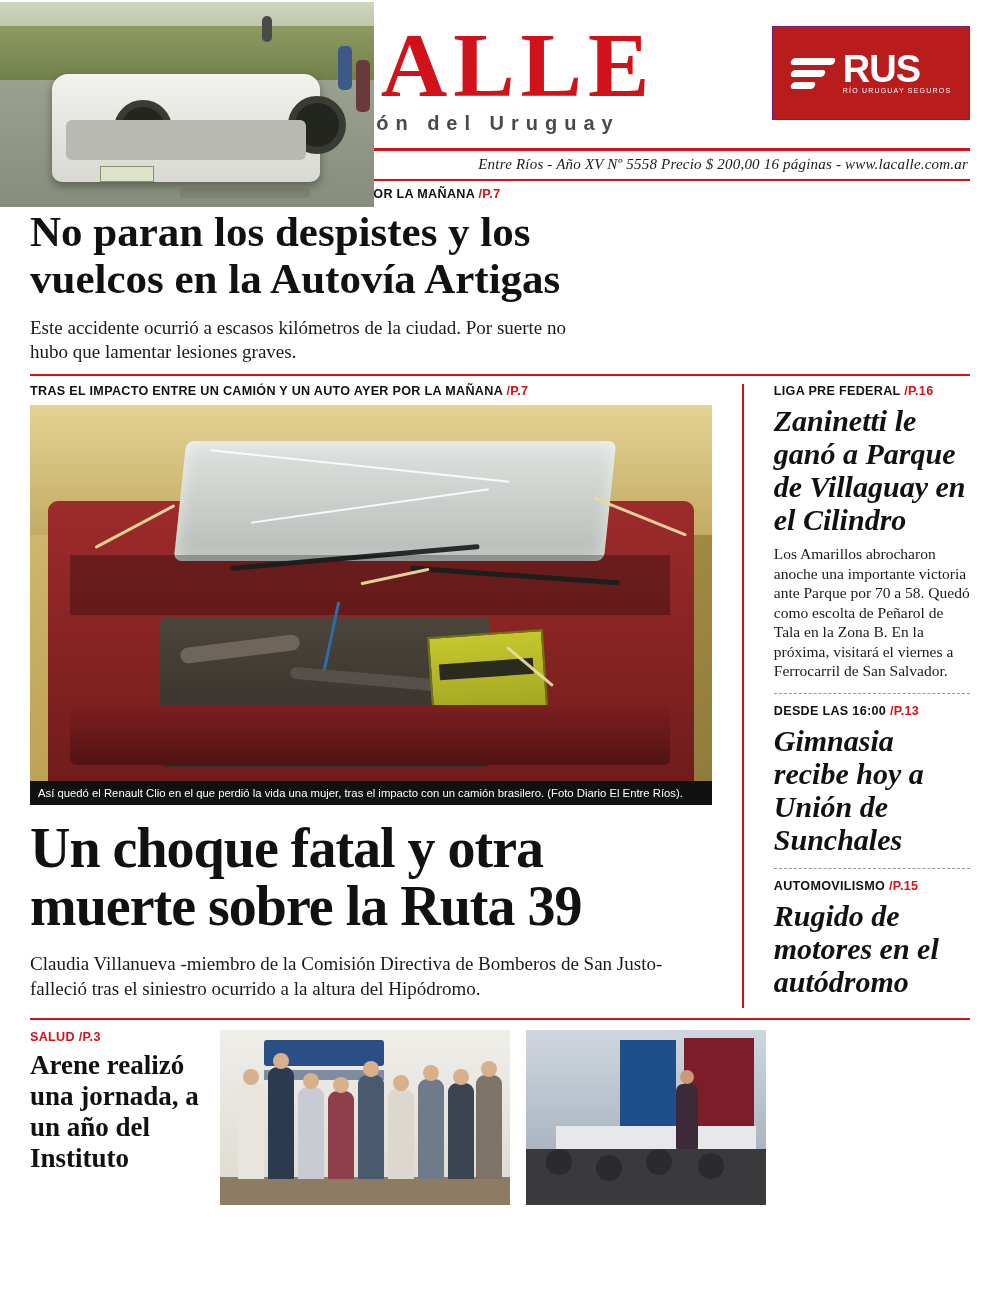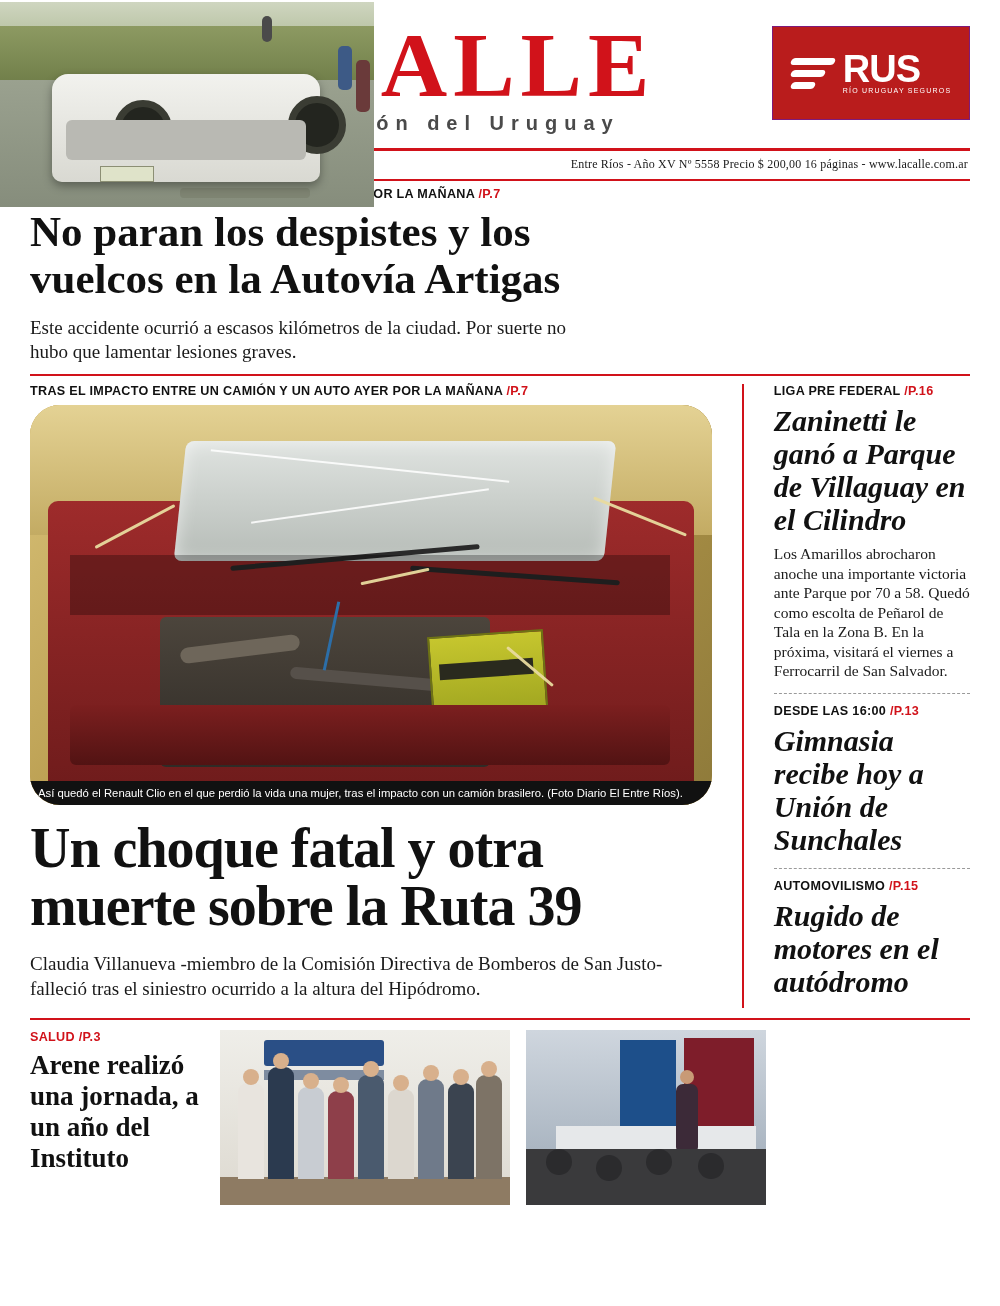--- a/index.html
+++ b/index.html
@@ -38,21 +38,21 @@
   .rus-swoosh span:nth-child(3){top:30px;width:24px;transform:skewX(-22deg);}
   .rus-text{font-family:"Liberation Sans", sans-serif;color:#fff;font-weight:bold;font-size:38px;line-height:34px;letter-spacing:-1px;}
   .rus-tag{font-family:"Liberation Sans", sans-serif;color:#fff;font-size:7px;letter-spacing:1.2px;margin-top:1px;}
 
   .rule-red{height:3px;background:#d1121a;}
   .dateline{
     display:flex;justify-content:space-between;align-items:center;
     font-size:14px;padding:5px 2px 6px 2px;
   }
   .dateline .left{font-size:15px;}
-  .dateline .right{font-size:12px;letter-spacing:0.2px;}
+  .dateline .right{font-size:15px;letter-spacing:0.2px;font-style:italic;}
 
   
   .kicker{
     font-family:"Liberation Sans", sans-serif;
     font-weight:bold;font-size:12.6px;letter-spacing:0.3px;text-transform:uppercase;
     color:#111;
   }
   .kicker .pg{color:#d1121a;}
   .headline{
     font-family:"Liberation Serif", serif;font-weight:bold;color:#111;
@@ -92,21 +92,21 @@
   .ph1 .debris{position:absolute;left:180px;top:186px;width:130px;height:10px;background:#7e8472;border-radius:4px;}
 
   .divider-red{height:2px;background:#d1121a;margin:10px 0 0 0;}
 
   
   .mid{display:flex;gap:12px;margin-top:8px;}
   .mid-left{width:700px;padding-right:18px;box-sizing:border-box;}
   .vsep{width:2px;background:#d1121a;}
   .mid-right{width:238px;padding-left:18px;box-sizing:border-box;}
 
-  .photo-main{position:relative;width:682px;height:400px;margin-top:7px;overflow:hidden;background:#b08a3a;border-radius:30px;}
+  .photo-main{position:relative;width:682px;height:400px;margin-top:7px;overflow:hidden;background:#b08a3a;}
   
   .ph2 .bg{position:absolute;inset:0;background:linear-gradient(135deg,#d8c178,#b79a4c 45%,#8e7a3a);}
   .ph2 .straw{position:absolute;left:0;top:0;width:100%;height:130px;background:linear-gradient(#e4d294,#c3ab63);}
   .ph2 .body{
     position:absolute;left:18px;top:96px;width:646px;height:300px;
     background:linear-gradient(#9e2b2b,#6d1b1b);border-radius:10px;
   }
   .ph2 .hoodshade{position:absolute;left:40px;top:150px;width:600px;height:60px;background:rgba(0,0,0,.28);}
   .ph2 .wshield{
     position:absolute;left:150px;top:36px;width:430px;height:120px;

